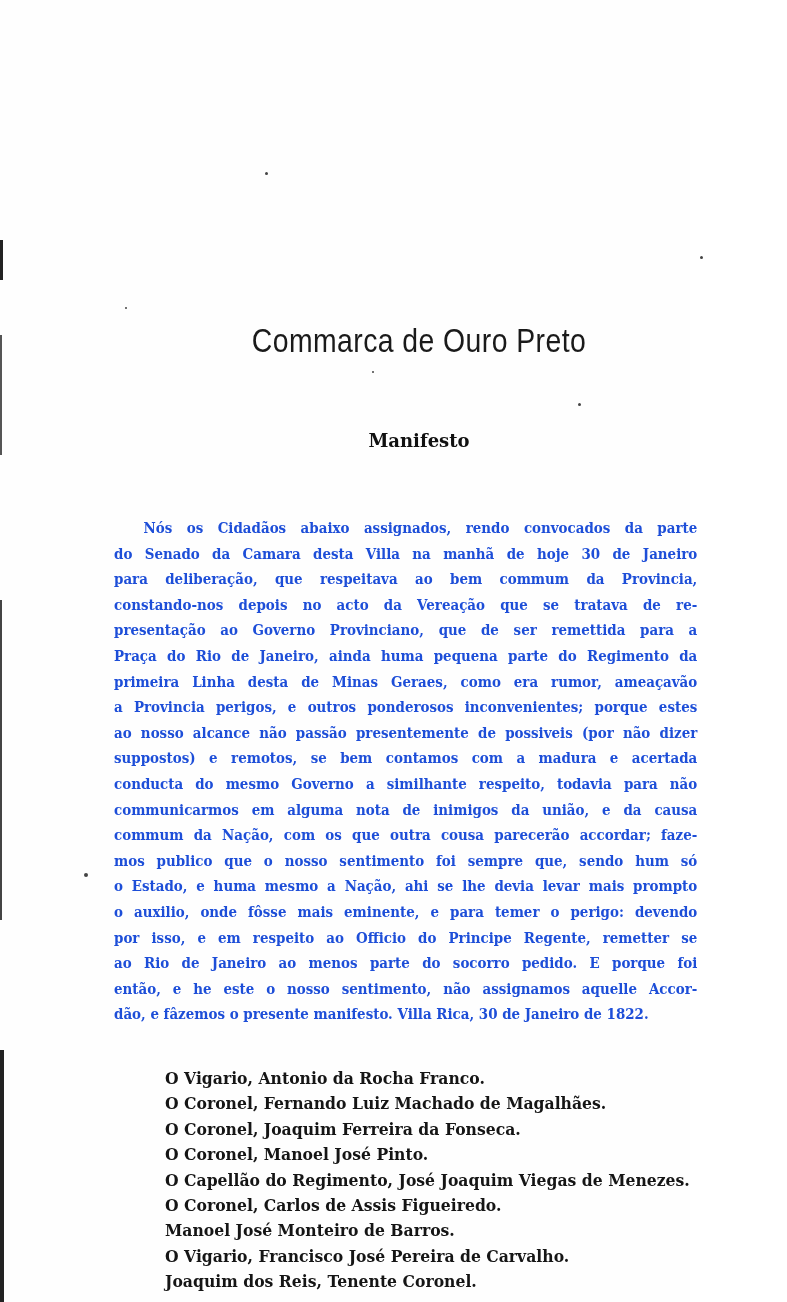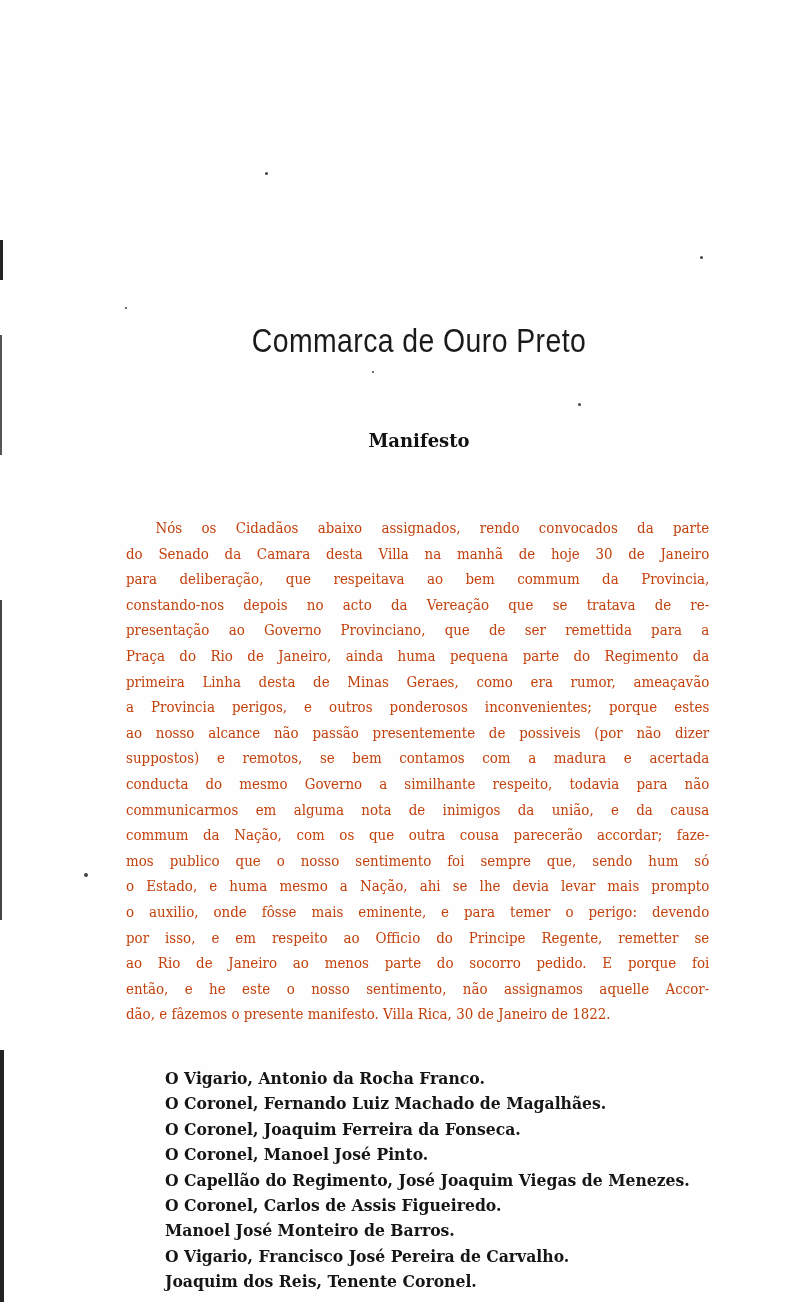--- a/index.html
+++ b/index.html
@@ -10,23 +10,23 @@
   .title {
     position: absolute; left: 0; width: 838px; top: 322px; text-align: center;
     font-family: "Liberation Sans", sans-serif; font-size: 33px; color: #1a1a1a;
     letter-spacing: 0.5px; transform: scaleX(0.86); transform-origin: 419px 0;
   }
   .subtitle {
     position: absolute; left: 0; width: 838px; top: 430px; text-align: center;
     font-family: "DejaVu Serif", serif; font-size: 18px; font-weight: bold; color: #111;
   }
   .body {
-    position: absolute; left: 126px; width: 583px; top: 515px;
-    font-family: "DejaVu Serif", serif; font-size: 14.6px; line-height: 25.6px; color: #c2410c;
-    font-weight: normal;
+    position: absolute; left: 114px; width: 583px; top: 515px;
+    font-family: "DejaVu Serif", serif; font-size: 14.6px; line-height: 25.6px; color: #1d4ed8;
+    font-weight: bold;
   }
   .line { display: block; white-space: nowrap; text-align: justify; text-align-last: justify; transform: scaleX(0.92); transform-origin: 0 0; width: 634px; }
   .line.last { text-align-last: left; }
   .line.indent { padding-left: 32px; width: 602px; }
   .sigs {
     position: absolute; left: 165px; top: 1066px;
     font-family: "DejaVu Serif", serif; font-size: 17px; line-height: 25.4px; color: #151515; font-weight: bold;
   }
   .sig { display: block; white-space: nowrap; transform: scaleX(0.92); transform-origin: 0 0; }
 </style>

